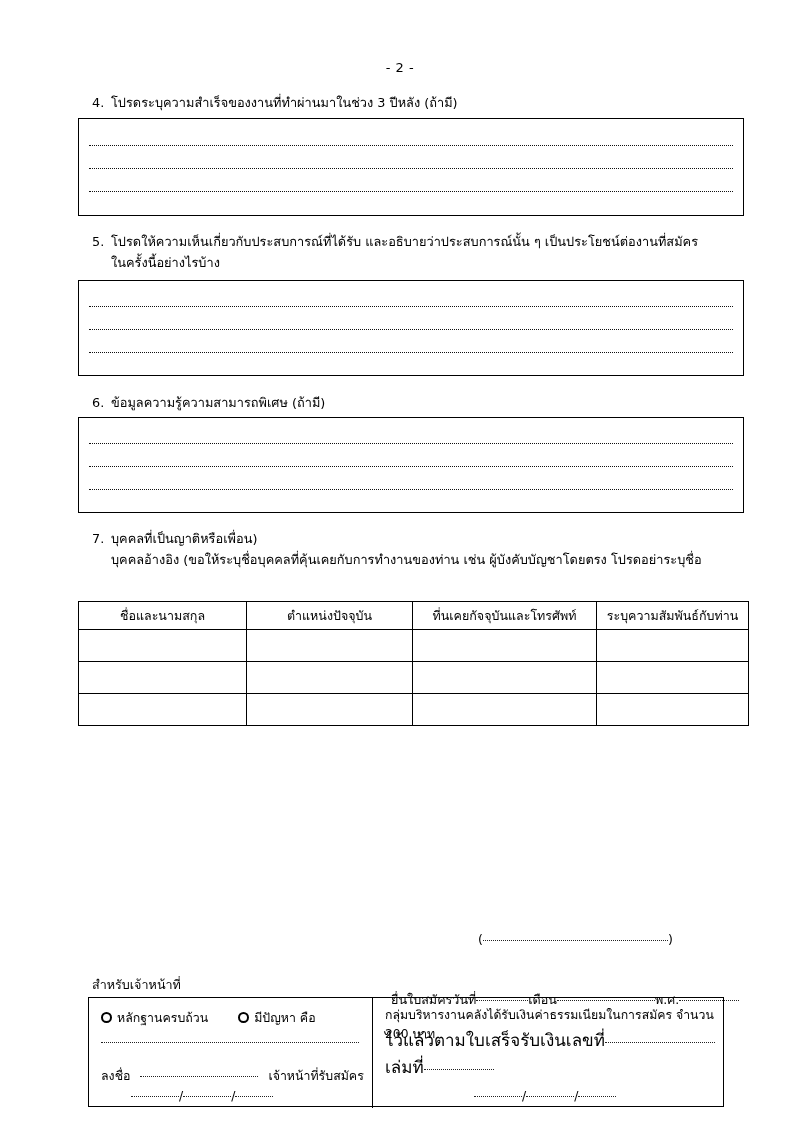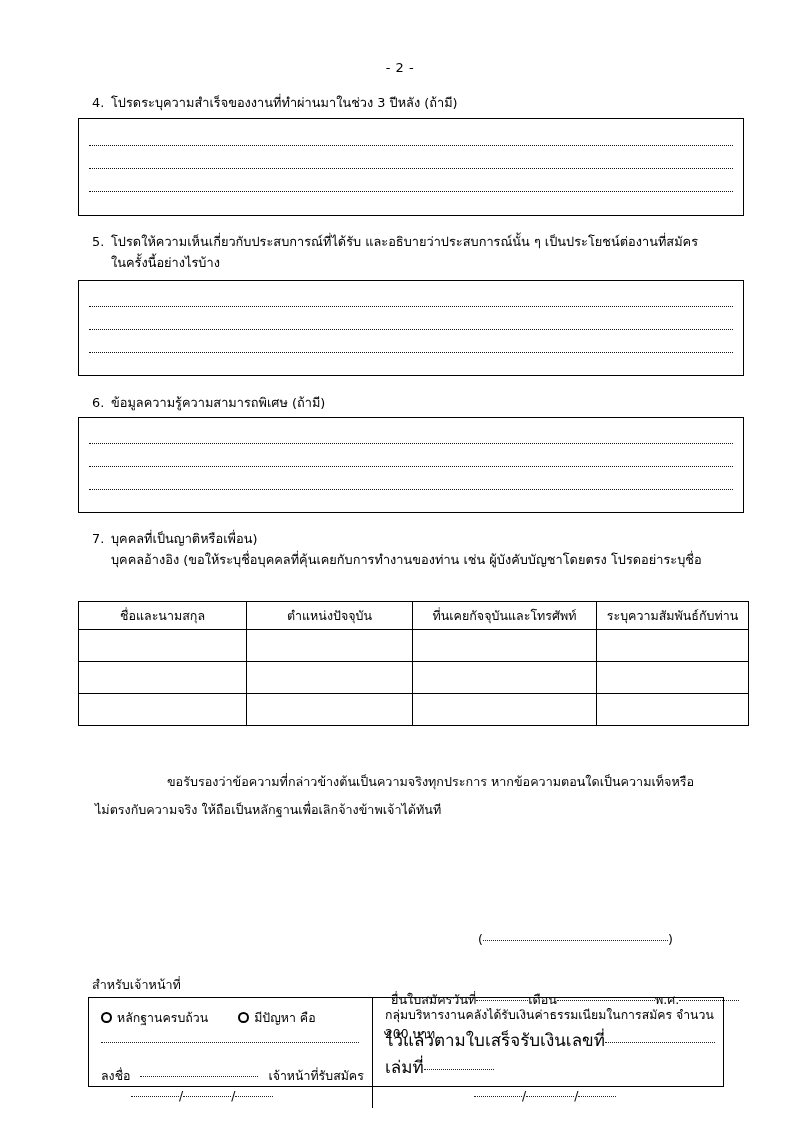--- a/index.html
+++ b/index.html
@@ -127,21 +127,21 @@
     position: absolute;
     left: 92px;
     top: 975px;
     font-size: 12.6px;
   }
   .obox {
     position: absolute;
     left: 88px;
     top: 997px;
     width: 636px;
-    height: 90px;
+    height: 110px;
     border: 1.6px solid #000;
     box-sizing: border-box;
   }
   .obox-divider {
     position: absolute;
     left: 283px;
     top: 0;
     width: 0;
     height: 110px;
     border-left: 1.6px solid #000;
@@ -232,24 +232,20 @@
       <tr>
         <td></td>
         <td></td>
         <td></td>
         <td></td>
       </tr>
     </tbody>
   </table>
 
 
-  <div class="para" style="top:768px;">
-    <div><span class="indent"></span><span>ขอรับรองว่าข้อความที่กล่าวข้างต้นเป็นความจริงทุกประการ หากข้อความตอนใดเป็นความเท็จหรือ</span></div>
-    <div>ไม่ตรงกับความจริง ให้ถือเป็นหลักฐานเพื่อเลิกจ้างข้าพเจ้าได้ทันที</div>
-  </div>
 
 
   <div class="t" style="left:462px; top:910px; font-size:12.6px;">
     <span>(</span><span class="sig-line" style="width:185px;"></span><span>)</span>
   </div>
 
   <div class="t" style="left:375px; top:970px; font-size:12.6px;">
     <span>ยื่นใบสมัครวันที่</span><span class="sig-line" style="width:52px;"></span><span>เดือน</span><span class="sig-line" style="width:98px;"></span><span>พ.ศ.</span><span class="sig-line" style="width:60px;"></span>
   </div>
 

